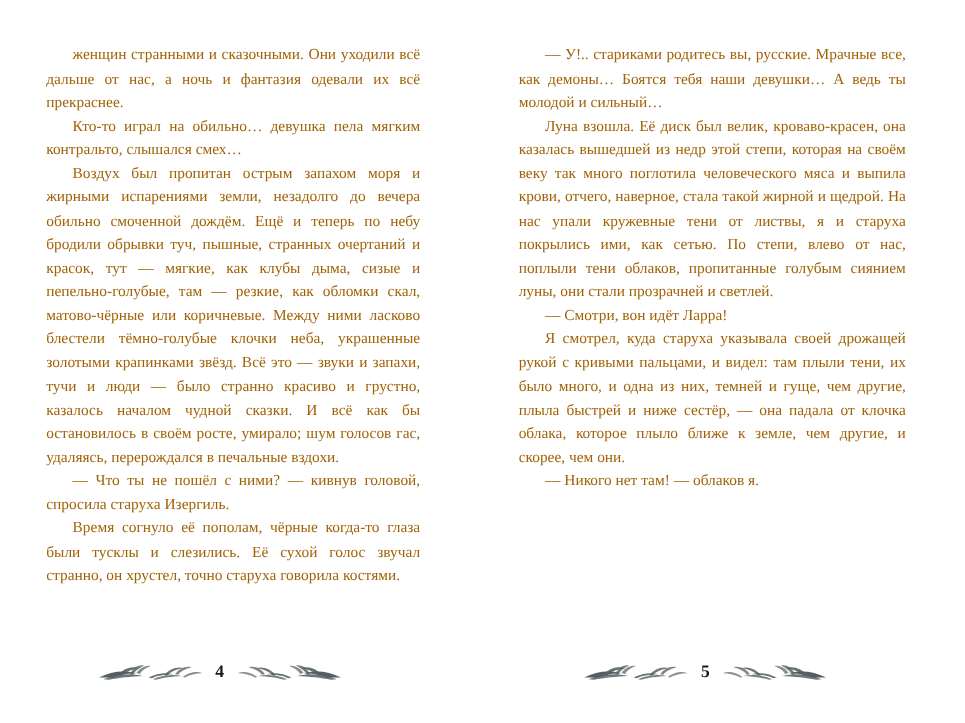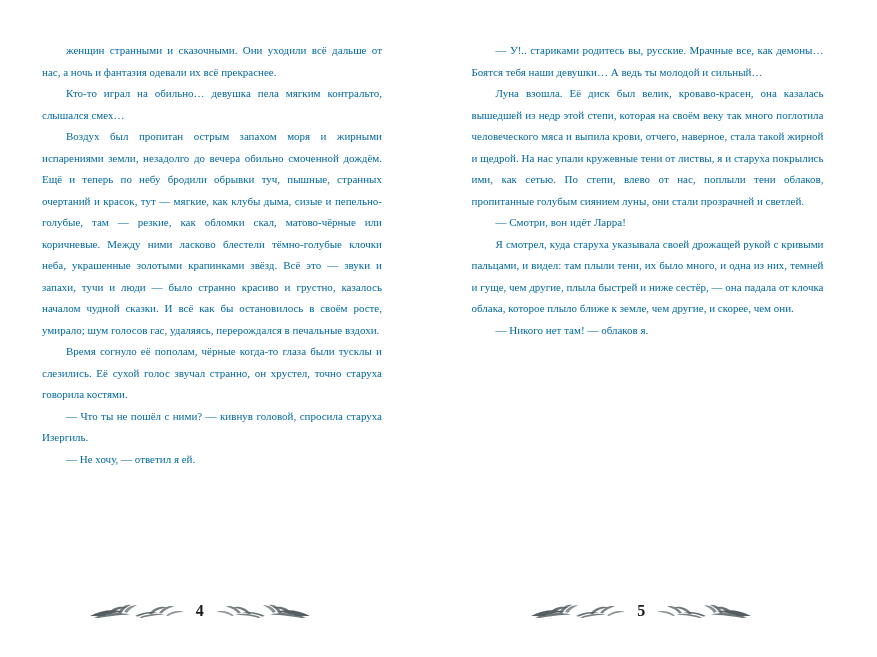--- a/index.html
+++ b/index.html
@@ -28,23 +28,23 @@
     width: 373px;
     height: 600px;
     box-sizing: border-box;
     display: flex;
     flex-direction: column;
   }
   .textblock {
     width: 100%;
     text-align: justify;
     text-justify: inter-word;
-    font-size: 11px;
+    font-size: 14px;
     line-height: 21.5px;
-    color: #0369a1;
+    color: #a16207;
     -webkit-font-smoothing: none;
   }
   .para {
     margin: 0;
     text-indent: 24px;
     text-align: justify;
     hyphens: manual;
   }
   .page-left .textblock { width: 340px; }
   .page-right .textblock { width: 352px; }
@@ -85,23 +85,22 @@
 </head>
 <body>
 
 <div class="spread">
 
   <div class="page page-left">
     <div class="textblock">
       <p class="para">женщин странными и сказочными. Они уходили всё дальше от нас, а ночь и фантазия одевали их всё прекраснее.</p>
       <p class="para">Кто-то играл на обильно… девушка пела мягким контральто, слышался смех…</p>
       <p class="para">Воздух был пропитан острым запахом моря и жирными испарениями земли, незадолго до вечера обильно смоченной дождём. Ещё и теперь по небу бродили обрывки туч, пышные, странных очертаний и красок, тут — мягкие, как клубы дыма, сизые и пепельно-голубые, там — резкие, как обломки скал, матово-чёрные или коричневые. Между ними ласково блестели тёмно-голубые клочки неба, украшенные золотыми крапинками звёзд. Всё это — звуки и запахи, тучи и люди — было странно красиво и грустно, казалось началом чудной сказки. И всё как бы остановилось в своём росте, умирало; шум голосов гас, удаляясь, перерождался в печальные вздохи.</p>
+      <p class="para">— Что ты не пошёл с ними? — кивнув головой, спросила старуха Изергиль.</p>
       <p class="para">Время согнуло её пополам, чёрные когда-то глаза были тусклы и слезились. Её сухой голос звучал странно, он хрустел, точно старуха говорила костями.</p>
-      <p class="para">— Что ты не пошёл с ними? — кивнув головой, спросила старуха Изергиль.</p>
-      <p class="para">— Не хочу, — ответил я ей.</p>
     </div>
 
     <div class="footer">
       <span>
         <svg class="orn" viewBox="0 0 200 44" xmlns="http://www.w3.org/2000/svg" aria-hidden="true">
           <g fill="#555f63">
             <path d="M6 30 C28 18, 52 16, 74 22 C60 22, 44 24, 32 30 Z"></path>
             <path d="M14 33 C38 23, 64 22, 86 27 C66 28, 42 30, 24 34 Z" opacity="0.85"></path>
             <path d="M40 26 C52 12, 68 8, 80 14 C68 14, 56 18, 48 26 Z" opacity="0.9"></path>
             <path d="M62 24 C68 12, 78 6, 88 8 C80 12, 72 17, 68 25 Z" opacity="0.8"></path>

